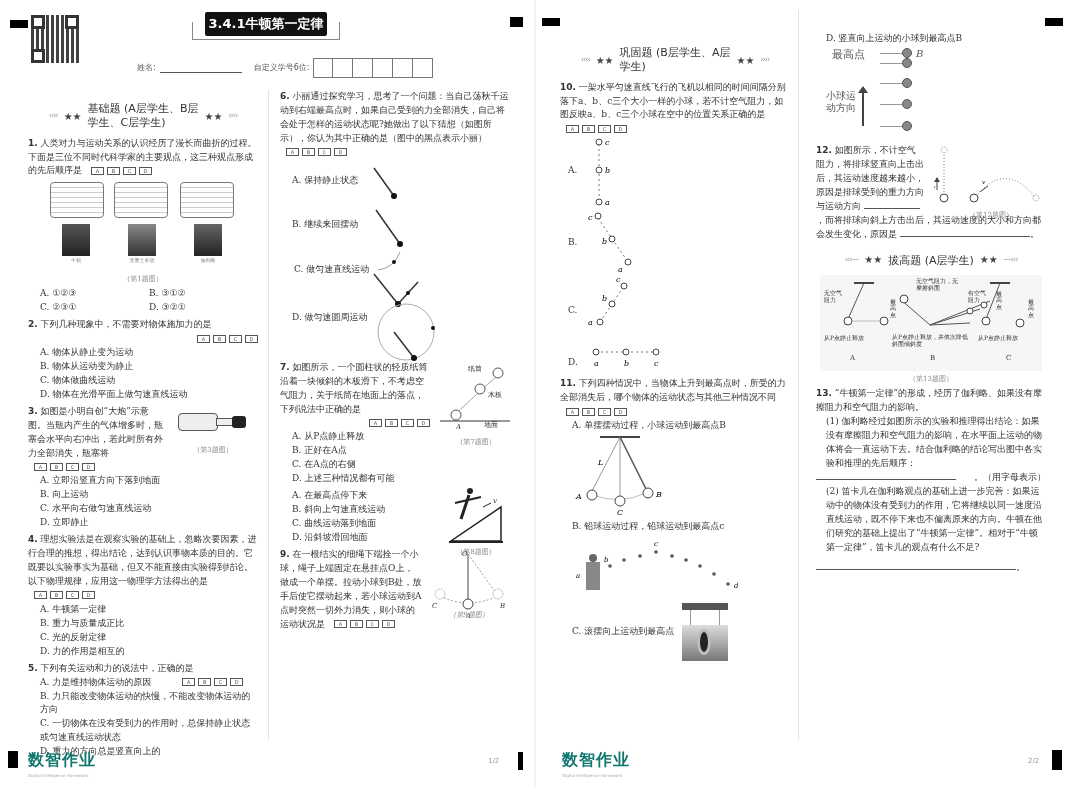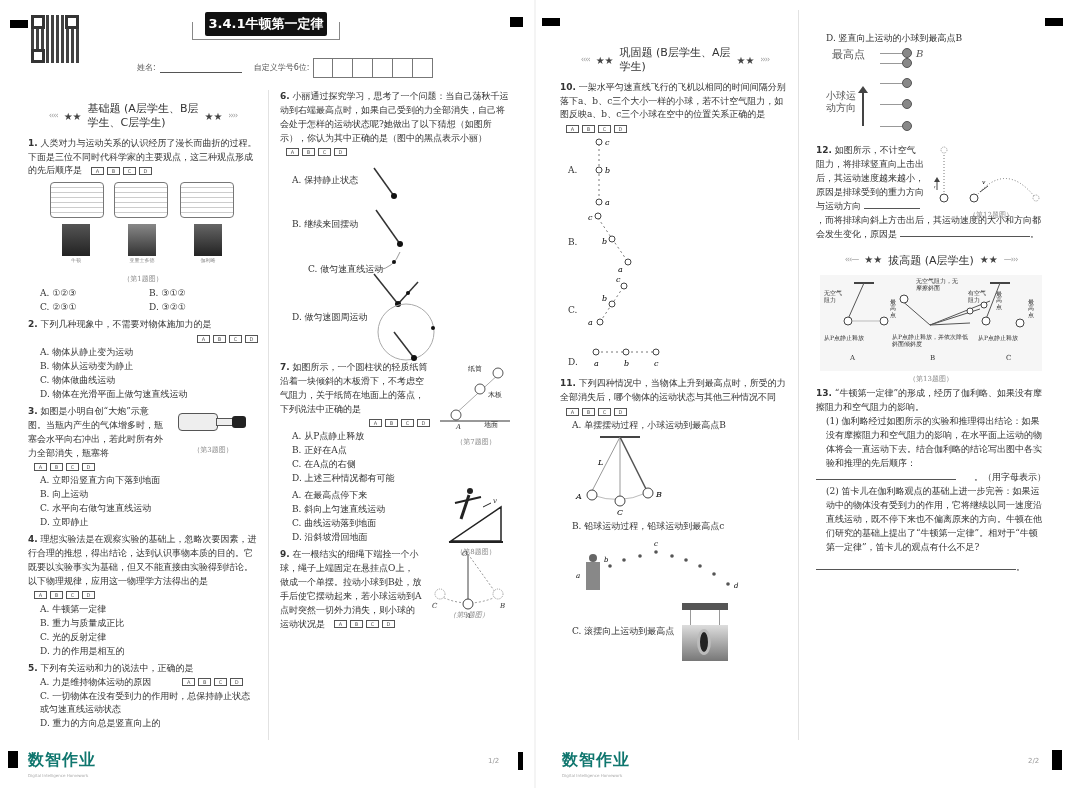--- a/index.html
+++ b/index.html
@@ -159,41 +159,42 @@
       <span>下列有关运动和力的说法中，正确的是</span>
       <div class="opt">
         <span>A. 力是维持物体运动的原因</span>
         <span class="ansboxes" style="margin-left:28px;">
           <span class="ansbox">A</span>
           <span class="ansbox">B</span>
           <span class="ansbox">C</span>
           <span class="ansbox">D</span>
         </span>
       </div>
+      <div class="opt">B. 力只能改变物体运动的快慢，不能改变物体运动的方向</div>
       <div class="opt">C. 一切物体在没有受到力的作用时，总保持静止状态或匀速直线运动状态</div>
       <div class="opt">D. 重力的方向总是竖直向上的</div>
     </div>
   </div>
 
   <div class="divider" style="left:268px;top:90px;height:650px;"></div>
 
   <div class="col" style="left:280px;top:90px;width:230px;">
     <div class="q">
       <span class="qnum">6.</span>
       <span>小丽通过探究学习，思考了一个问题：当自己荡秋千运动到右端最高点时，如果自己受到的力全部消失，自己将会处于怎样的运动状态呢?她做出了以下猜想（如图所示），你认为其中正确的是（图中的黑点表示小丽）</span>
       <span class="ansboxes">
         <span class="ansbox">A</span>
         <span class="ansbox">B</span>
         <span class="ansbox">C</span>
         <span class="ansbox">D</span>
       </span>
       <div style="position:relative;height:192px;margin-top:6px;">
         <div class="abs opt" style="left:0;top:8px;">A. 保持静止状态</div>
         <div class="abs opt" style="left:0;top:52px;">B. 继续来回摆动</div>
-        <div class="abs opt" style="left:16px;top:97px;">C. 做匀速直线运动</div>
+        <div class="abs opt" style="left:2px;top:97px;">C. 做匀速直线运动</div>
         <div class="abs opt" style="left:0;top:145px;">D. 做匀速圆周运动</div>
         <svg class="abs" style="left:88px;top:0;" width="75" height="195">
           <line x1="6" y1="2" x2="26" y2="30" stroke="#333" stroke-width="1.5"></line>
             <circle cx="26" cy="30" r="3" fill="#111"></circle>
           <line x1="8" y1="44" x2="32" y2="78" stroke="#333" stroke-width="1.5"></line>
             <circle cx="32" cy="78" r="3" fill="#111"></circle>
           <path d="M10 104 Q26 102 32 86" fill="none" stroke="#999"></path>
             <circle cx="26" cy="96" r="2" fill="#111"></circle>
           <line x1="6" y1="108" x2="30" y2="138" stroke="#333" stroke-width="1.5"></line>
             <line x1="30" y1="138" x2="50" y2="116" stroke="#333" stroke-width="1.5"></line>

